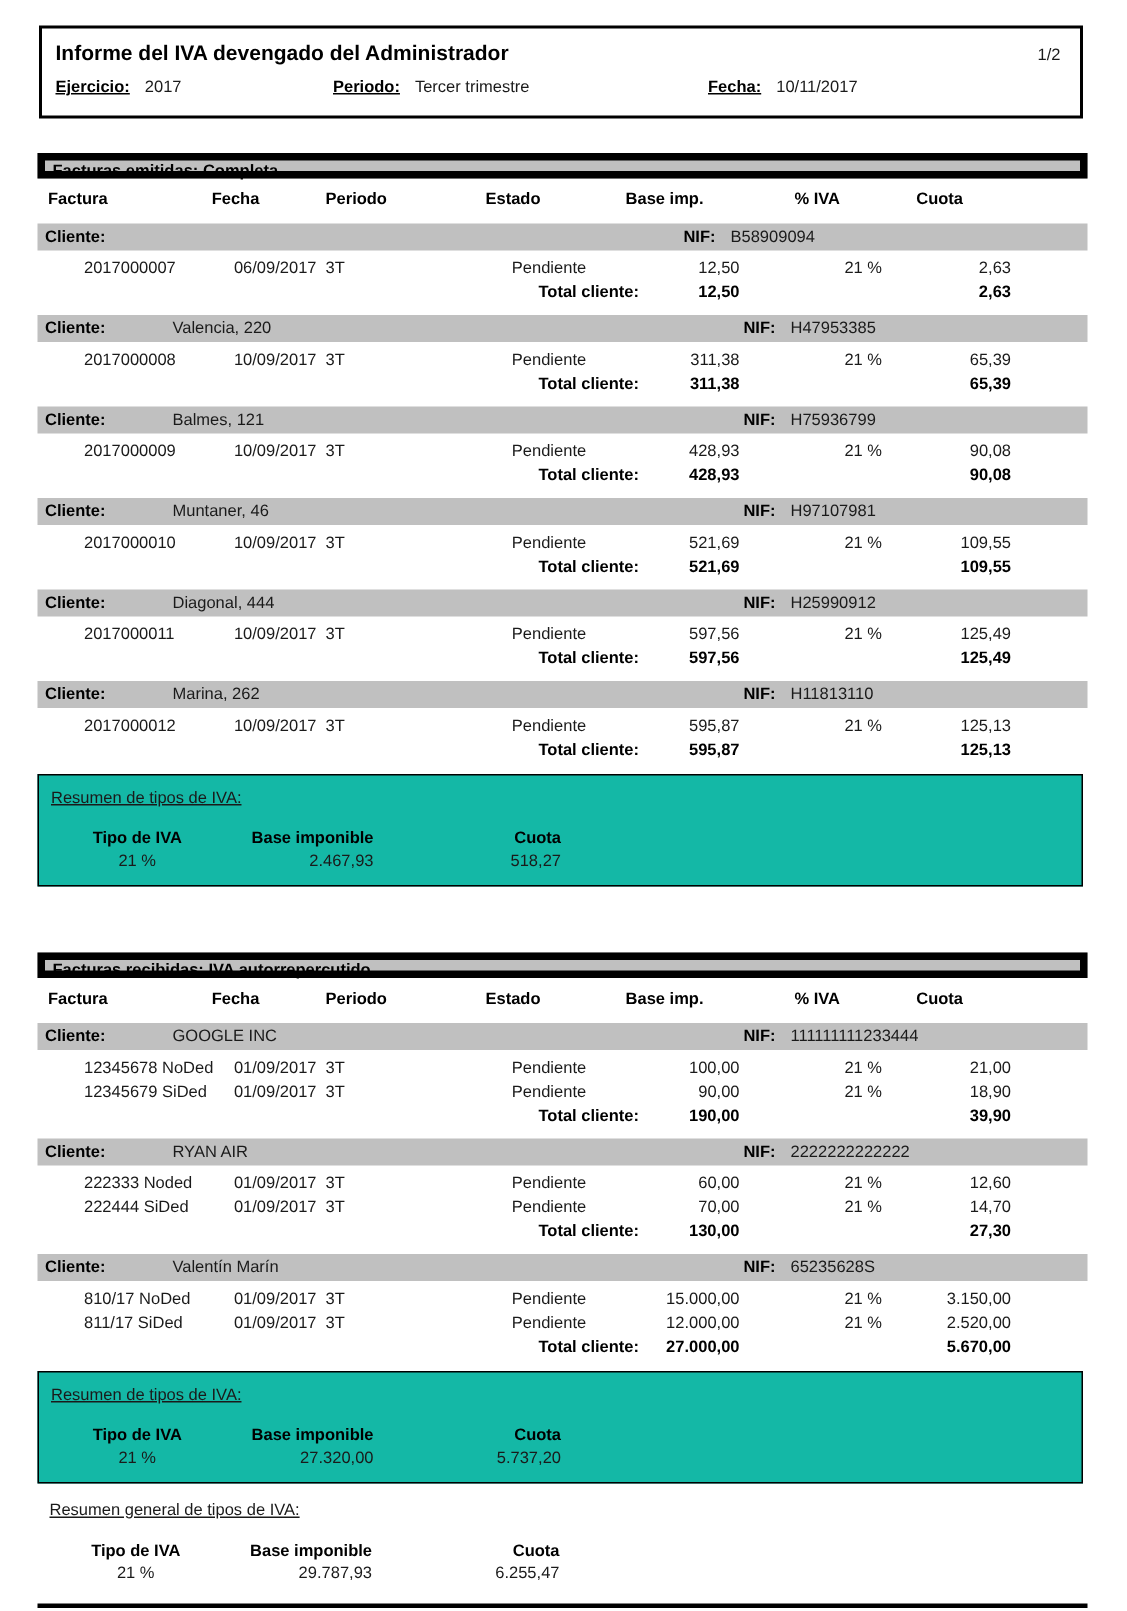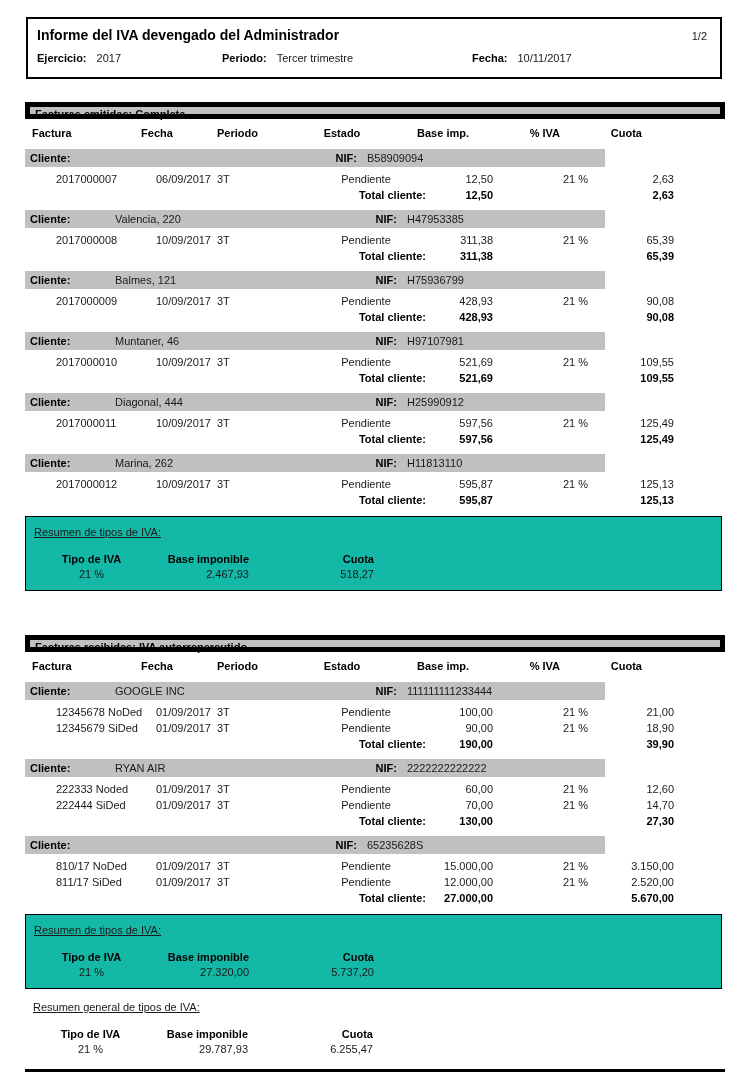--- a/index.html
+++ b/index.html
@@ -13,21 +13,21 @@
   
   .header-box{
     position:absolute;left:26px;top:17px;width:692px;height:58px;
     border:2px solid #000;box-sizing:content-box;background:#fff;
   }
   .title-row{display:flex;justify-content:space-between;align-items:baseline;padding:8px 13px 0 9px;}
   .report-title{font-weight:700;font-size:14px;color:#000;white-space:nowrap;}
   .page-num{font-size:11px;color:#1a1a1a;}
   .meta-row{position:relative;height:16px;margin-top:9px;}
   .meta{position:absolute;top:0;white-space:nowrap;}
-  .meta .bold{margin-right:10px;}
+  .meta .bold{margin-right:10px;text-decoration:underline;}
   .meta-ejercicio{left:9px;}
   .meta-periodo{left:194px;}
   .meta-fecha{left:444px;}
 
   
   .section{position:absolute;left:25px;width:700px;}
   .section.s0{top:102px;}
   .section.s1{top:635px;}
   .section-bar{
     height:17px;background:#c0c0c0;border:5px solid #000000;box-sizing:border-box;
@@ -48,21 +48,21 @@
   .c5{grid-column:6;text-align:right;white-space:nowrap;}
   .c6{grid-column:7;text-align:right;white-space:nowrap;}
   .hl{text-align:left;}
   .hc{text-align:center;}
   .hr{text-align:right;}
   .hiva{padding-right:4px;}
   .hcuota{padding-right:8px;}
   .client-block{margin-bottom:7px;}
   .client-bar{
     display:grid;grid-template-columns:85px 1fr 40px 200px;align-items:center;
-    height:18px;background:#c0c0c0;padding-left:5px;box-sizing:border-box;width:580px;
+    height:18px;background:#c0c0c0;padding-left:5px;box-sizing:border-box;width:700px;
     margin-bottom:4px;
   }
   .client-bar .nifl{text-align:right;padding-right:8px;}
   .client-bar .nifv{padding-left:2px;}
   .row.total .c3{text-align:right;}
 
   
   .resumen-box{
     width:697px;box-sizing:border-box;border:1px solid #000;
     padding:8px 0 8px 8px;margin-top:8px;background:#14b8a6;
@@ -323,20 +323,21 @@
         </div>
         <div class="row total">
           <span class="c3 bold">Total cliente:</span>
           <span class="c4 bold">130,00</span>
           <span class="c6 bold">27,30</span>
         </div>
       </div>
       <div class="client-block">
         <div class="client-bar">
           <span class="bold">Cliente:</span>
+          <span>Valentín Marín</span>
           <span class="bold nifl">NIF:</span>
           <span class="nifv">65235628S</span>
         </div>
         <div class="row">
           <span class="c0">810/17 NoDed</span>
           <span class="c1">01/09/2017</span>
           <span class="c2">3T</span>
           <span class="c3">Pendiente</span>
           <span class="c4">15.000,00</span>
           <span class="c5">21 %</span>

